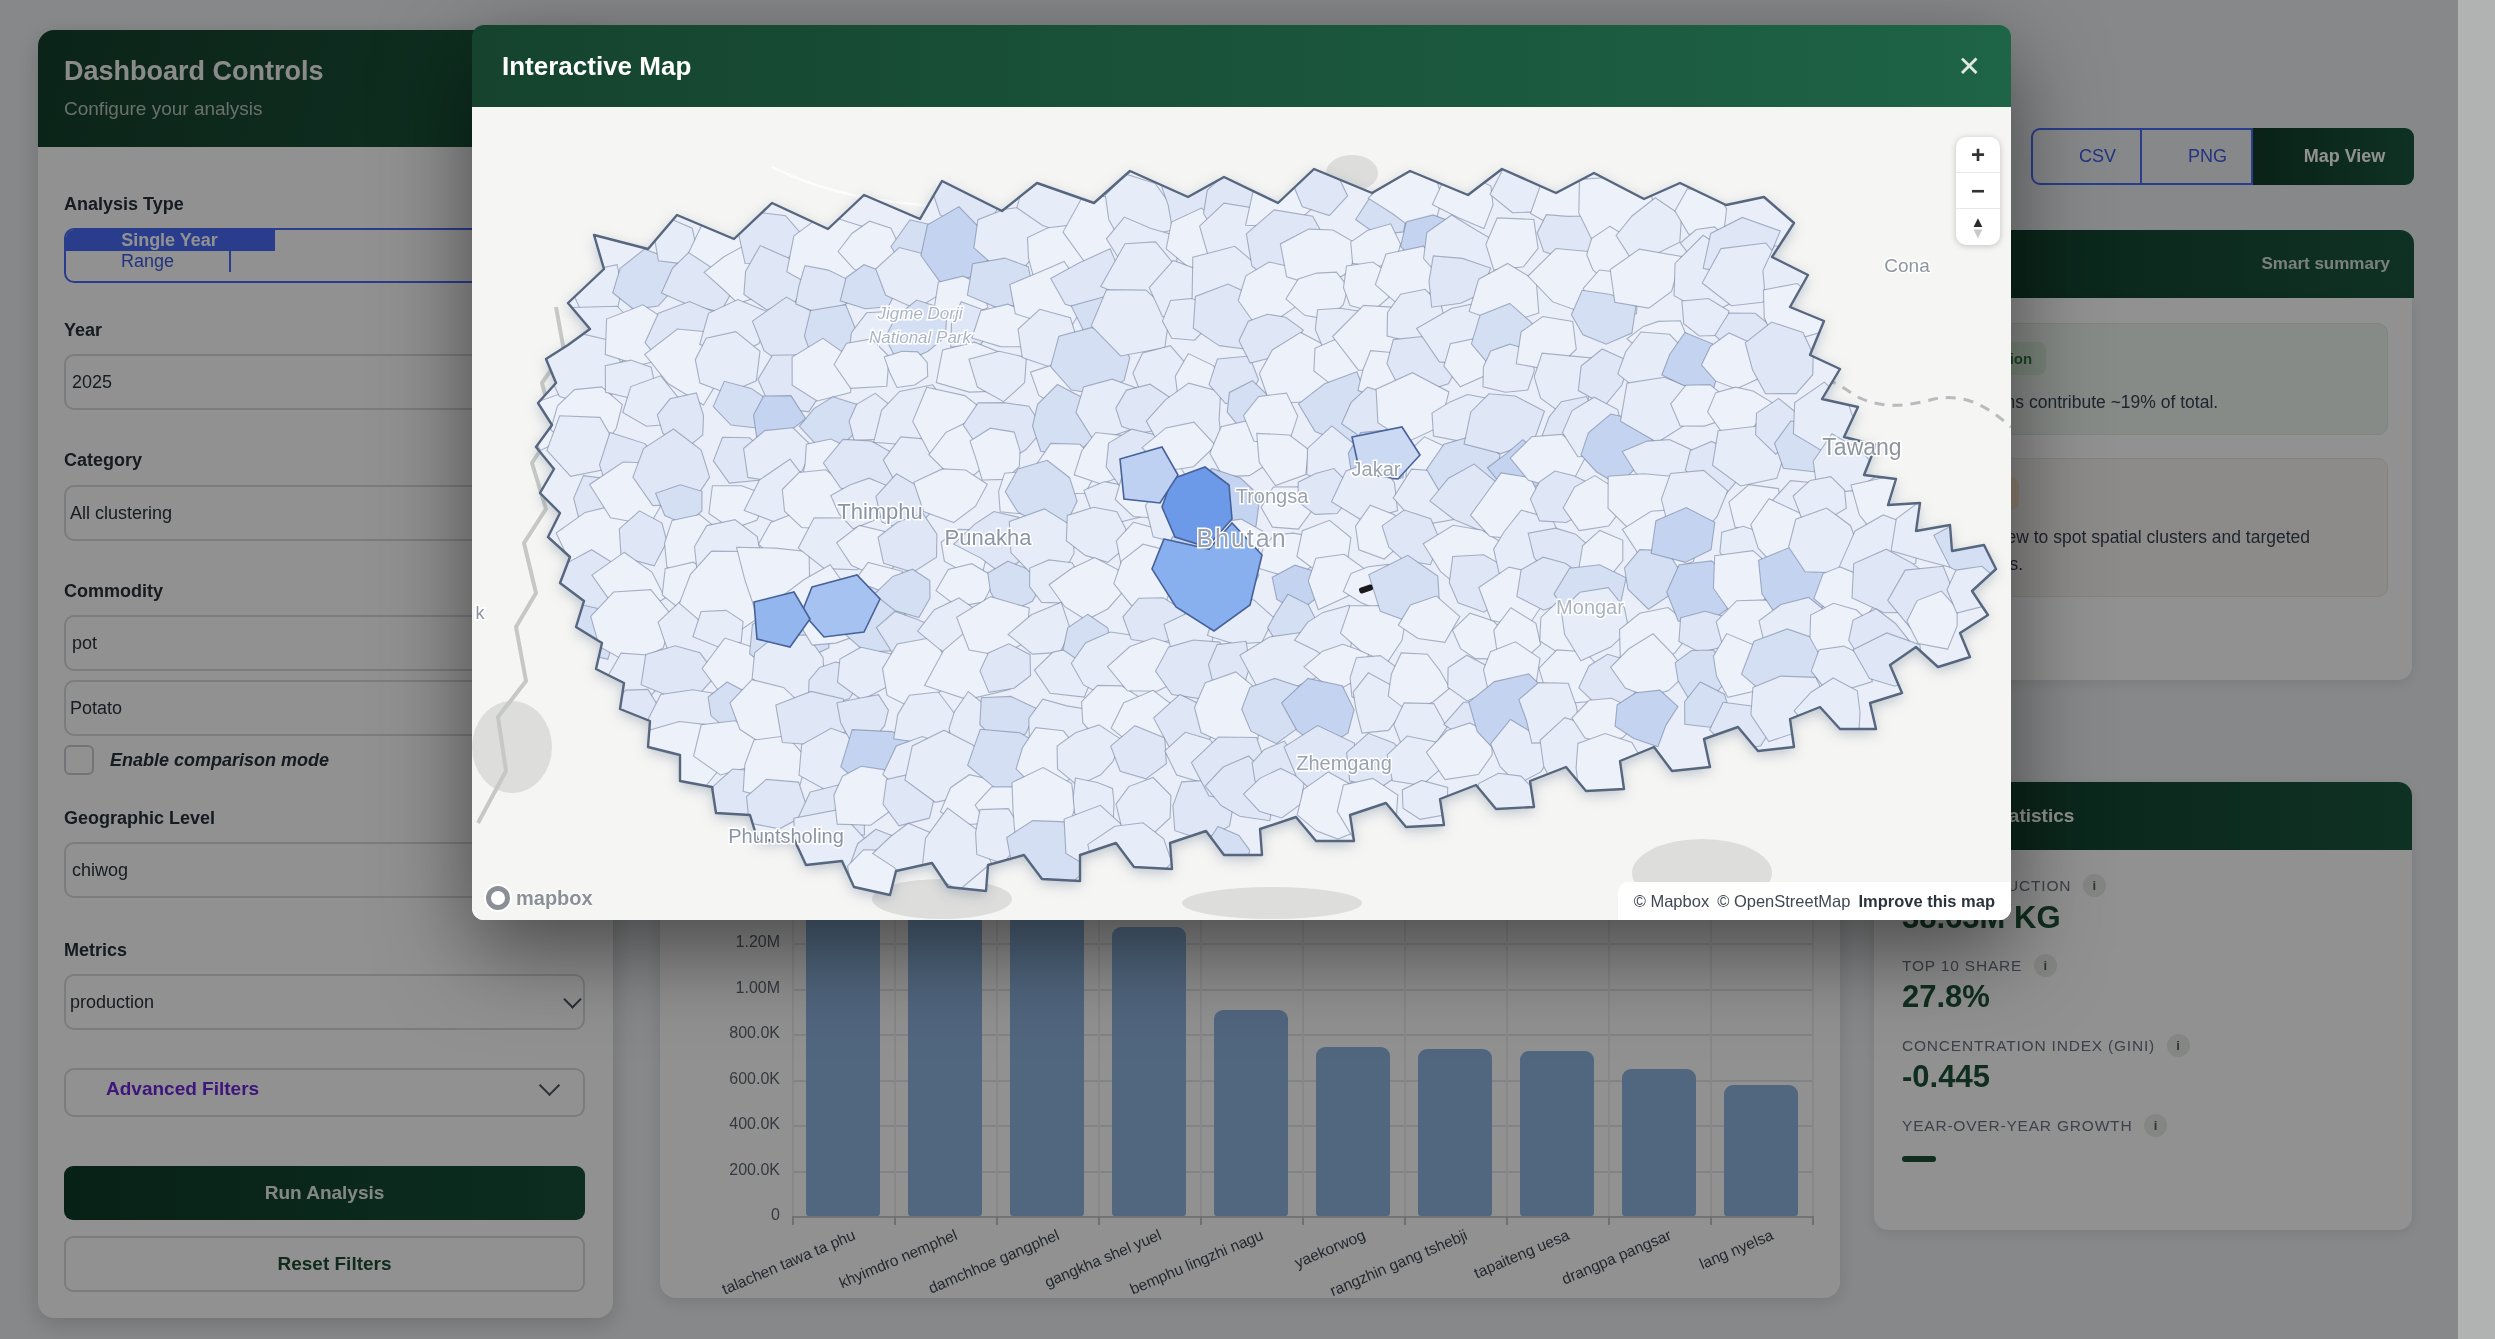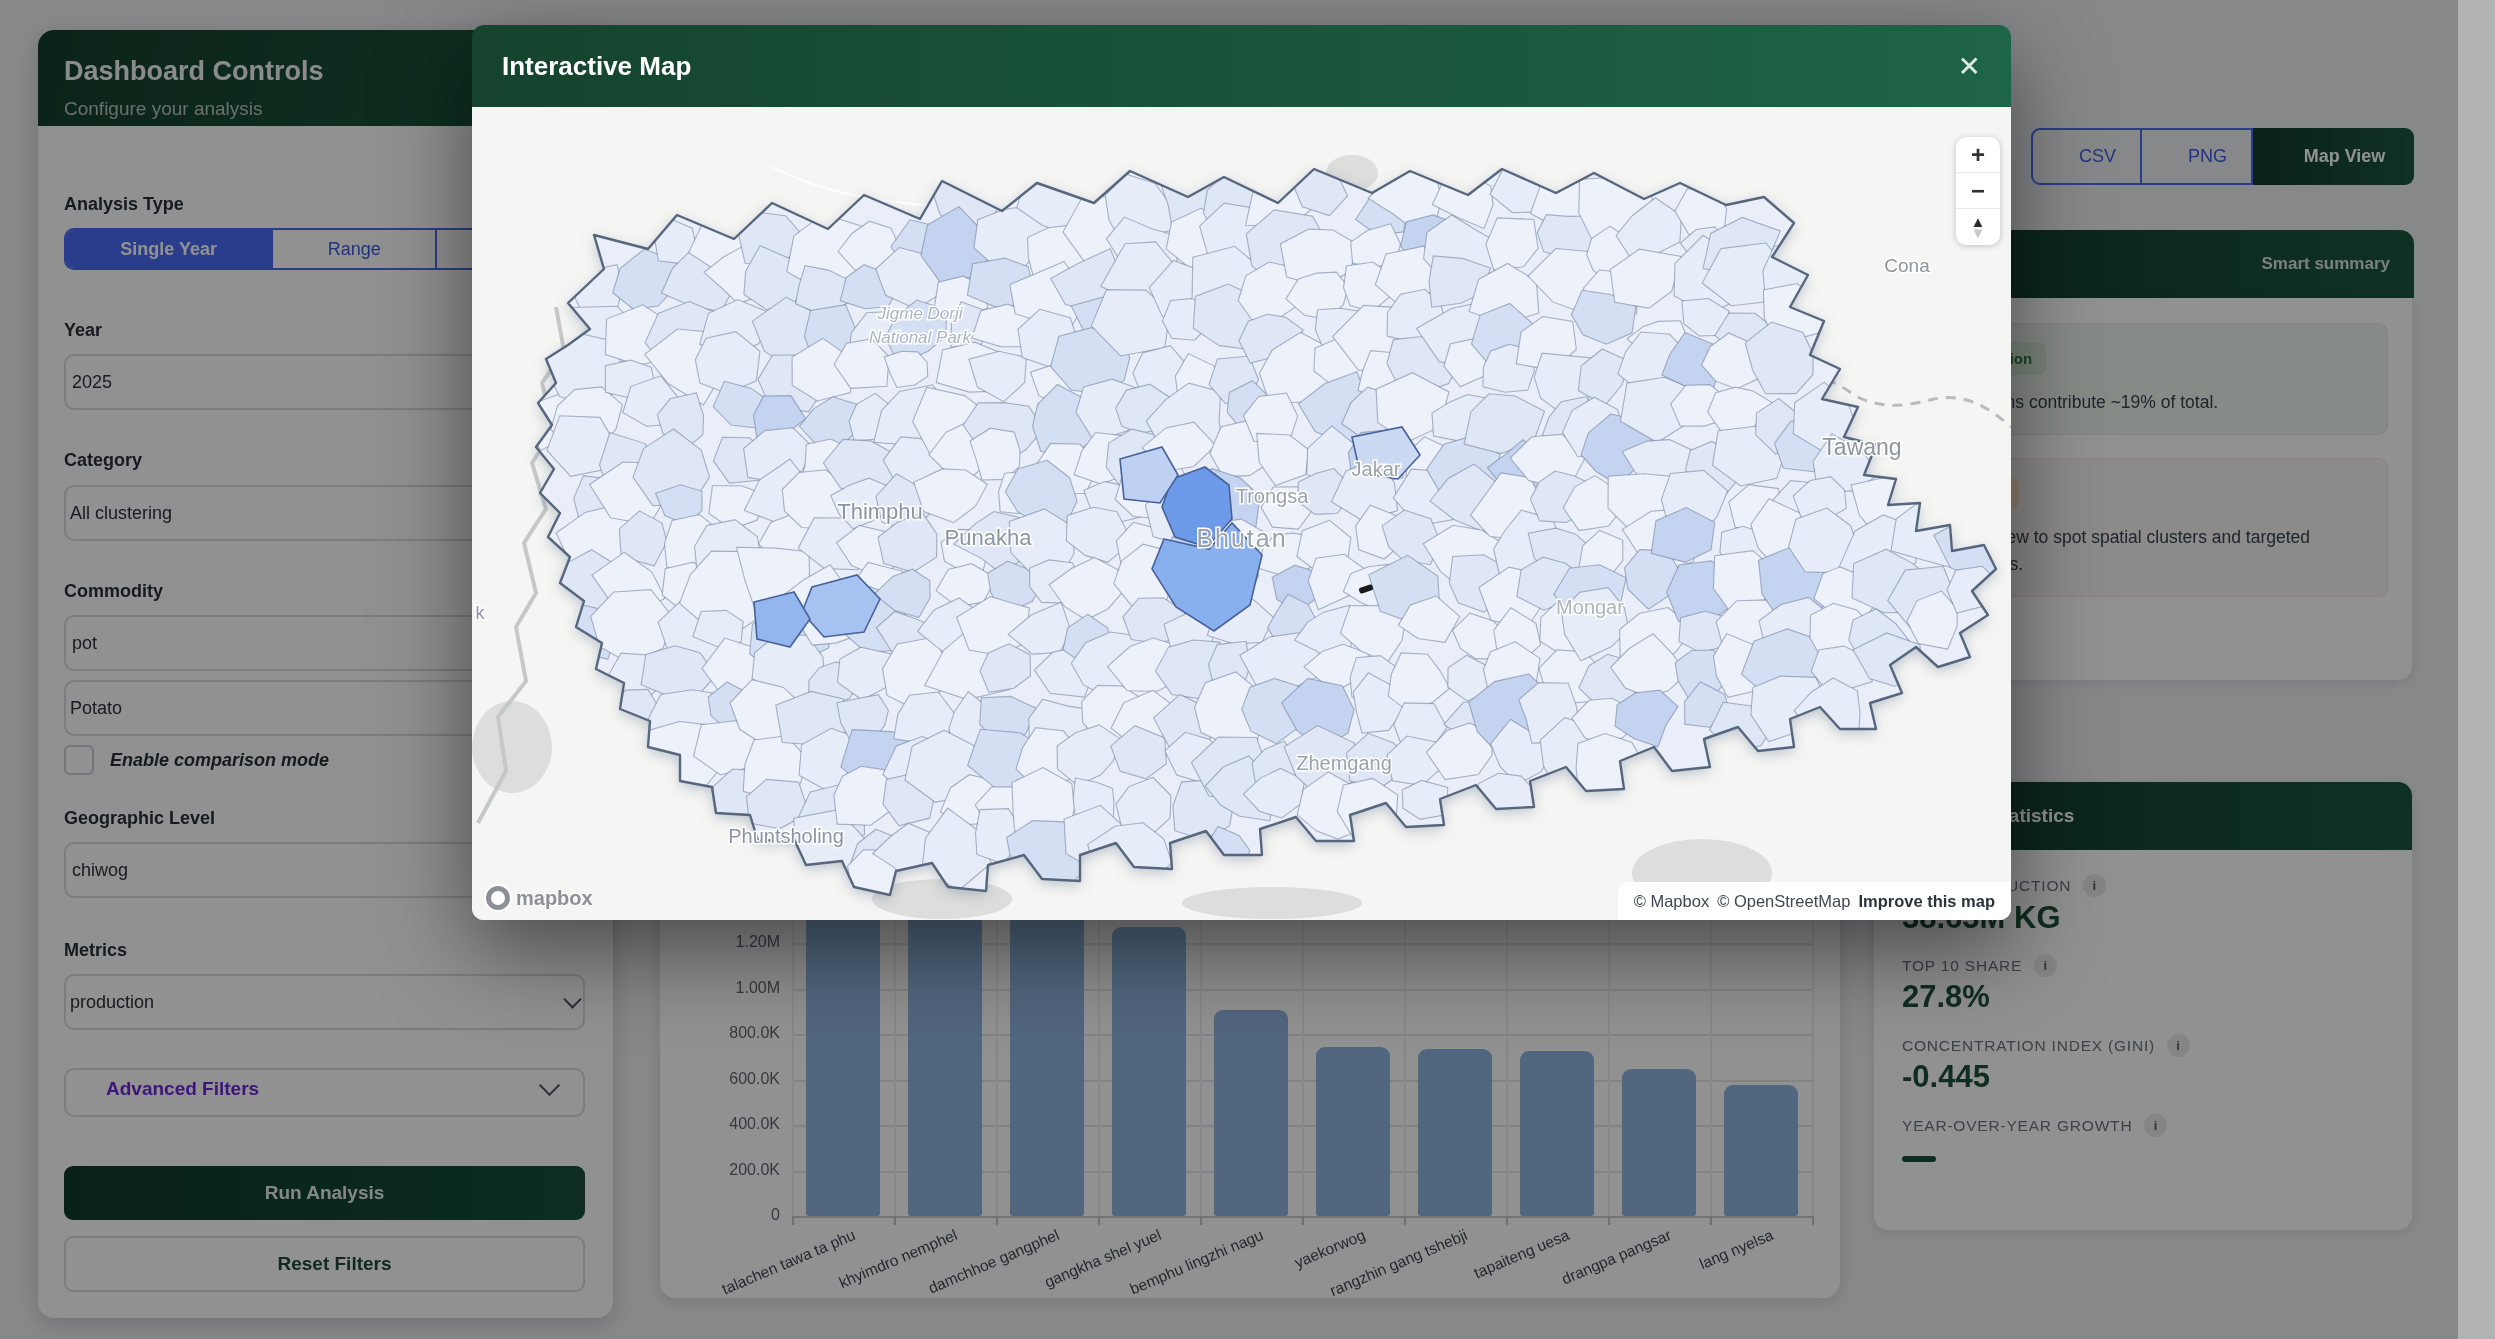--- a/index.html
+++ b/index.html
@@ -1,28 +1,28 @@
 <!DOCTYPE html>
 <html><head>
 <meta charset="utf-8">
 <style>
   html,body{margin:0;padding:0;background:#9a9b9d;font-family:"Liberation Sans",sans-serif;}
   #stage{position:relative;width:2495px;height:1339px;overflow:hidden;background:#eef0f2;}
   .abs{position:absolute;}
   
   #sidebar{left:38px;top:30px;width:575px;height:1288px;background:#ffffff;border-radius:16px;box-shadow:0 6px 24px rgba(0,0,0,.18);}
-  #sidebar-header{left:0;top:0;width:575px;height:96px;border-radius:16px 16px 0 0;background:linear-gradient(105deg,#153f2c 0%,#1b5a3e 100%);}
+  #sidebar-header{left:0;top:0;width:575px;height:117px;border-radius:16px 16px 0 0;background:linear-gradient(105deg,#153f2c 0%,#1b5a3e 100%);}
   #sidebar-title{left:26px;top:26px;color:#f2f5f3;font-size:27px;font-weight:bold;}
   #sidebar-sub{left:26px;top:68px;color:#b9c6bd;font-size:19px;}
   .sec-label{left:26px;color:#26303b;font-size:18px;font-weight:bold;}
   .inputbox{left:26px;width:521px;height:56px;border:2px solid #d6dade;border-radius:10px;background:#fff;
     display:flex;align-items:center;padding:0 4px;box-sizing:border-box;font-size:18px;color:#2a333d;}
   .inputbox input{border:0;outline:0;font-size:18px;color:#2a333d;width:100%;font-family:"Liberation Sans",sans-serif;background:transparent;}
   .chev{width:11px;height:11px;border-right:2.5px solid #4b5563;border-bottom:2.5px solid #4b5563;transform:rotate(45deg);margin-left:auto;margin-top:-6px;}
-  #seg-analysis{left:26px;top:198px;width:521px;height:42px;display:flex;border:2px solid #4a6cf7;border-radius:10px;overflow:hidden;box-sizing:border-box;}
+  #seg-analysis{left:26px;top:198px;width:521px;height:55px;display:flex;border:2px solid #4a6cf7;border-radius:10px;overflow:hidden;box-sizing:border-box;flex-direction:column;}
   .seg{display:flex;align-items:center;justify-content:center;font-size:18px;color:#3d5ae0;background:#fff;border-right:2px solid #4a6cf7;}
   .seg:last-child{border-right:0;}
   .seg.active{background:#4a6cf7;color:#fff;font-weight:bold;}
   #cmp-row{left:26px;top:715px;display:flex;align-items:center;gap:16px;}
   #cmp-box{width:26px;height:26px;border:2px solid #c8cdd3;border-radius:6px;background:#fff;}
   #cmp-label{font-size:18px;font-weight:bold;color:#26303b;font-style:italic;}
   #adv-box{left:26px;top:1038px;width:521px;height:49px;border:2px solid #d6dade;border-radius:10px;display:flex;align-items:center;
     padding:0 26px 8px 40px;box-sizing:border-box;font-size:19px;font-weight:bold;color:#6d28d9;background:#fff;}
   #adv-box .chev{width:13px;height:13px;}
   #run-btn{left:26px;top:1136px;width:521px;height:54px;border-radius:9px;background:linear-gradient(90deg,#0f3b28,#17503a);

